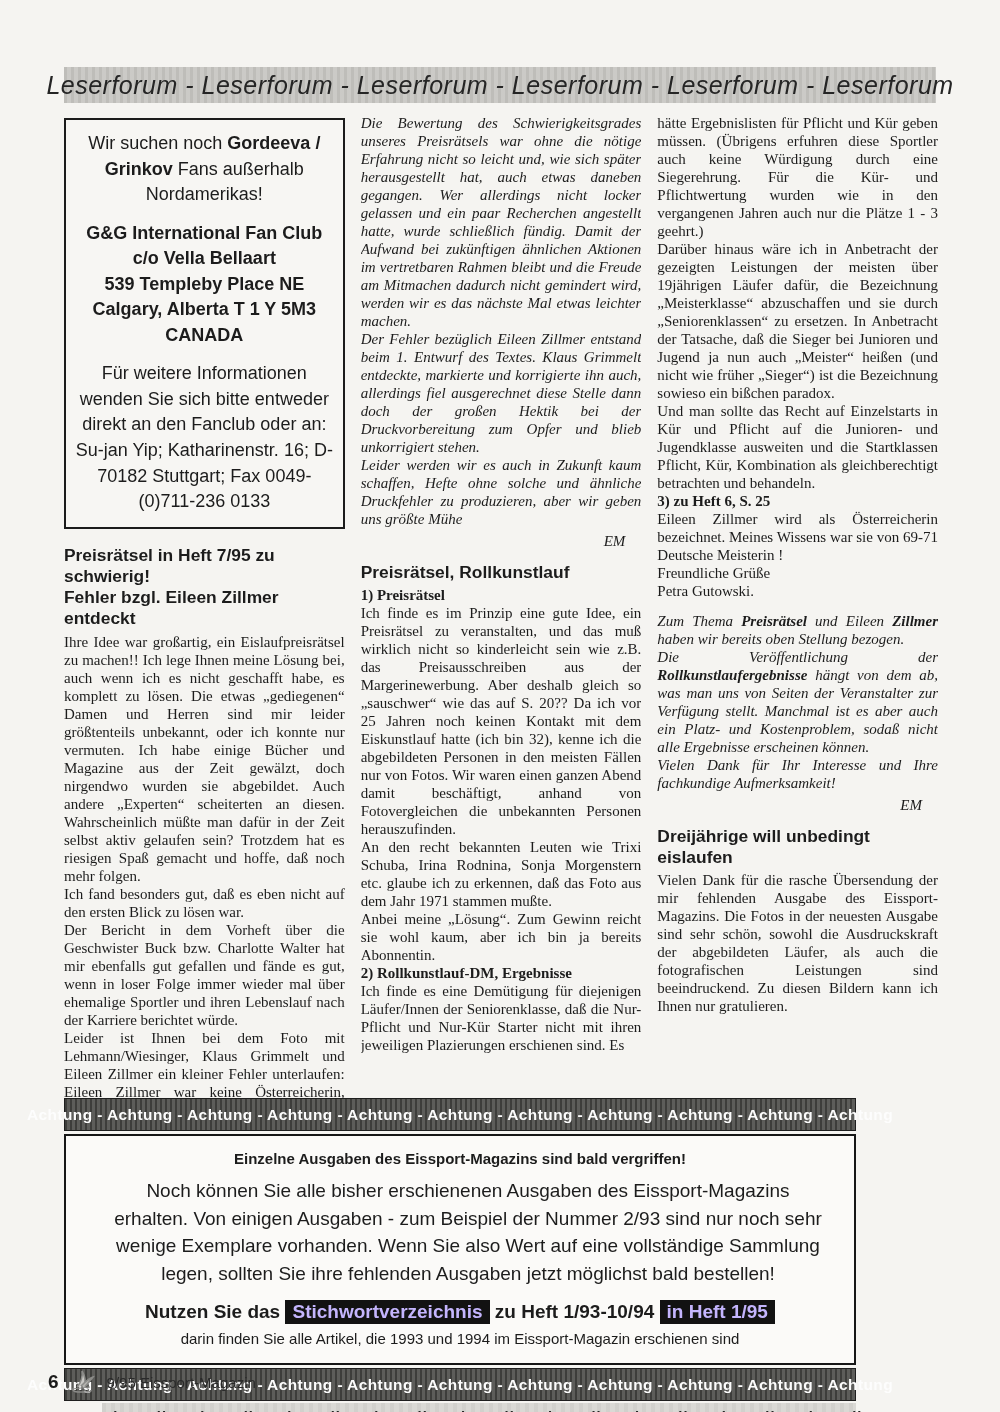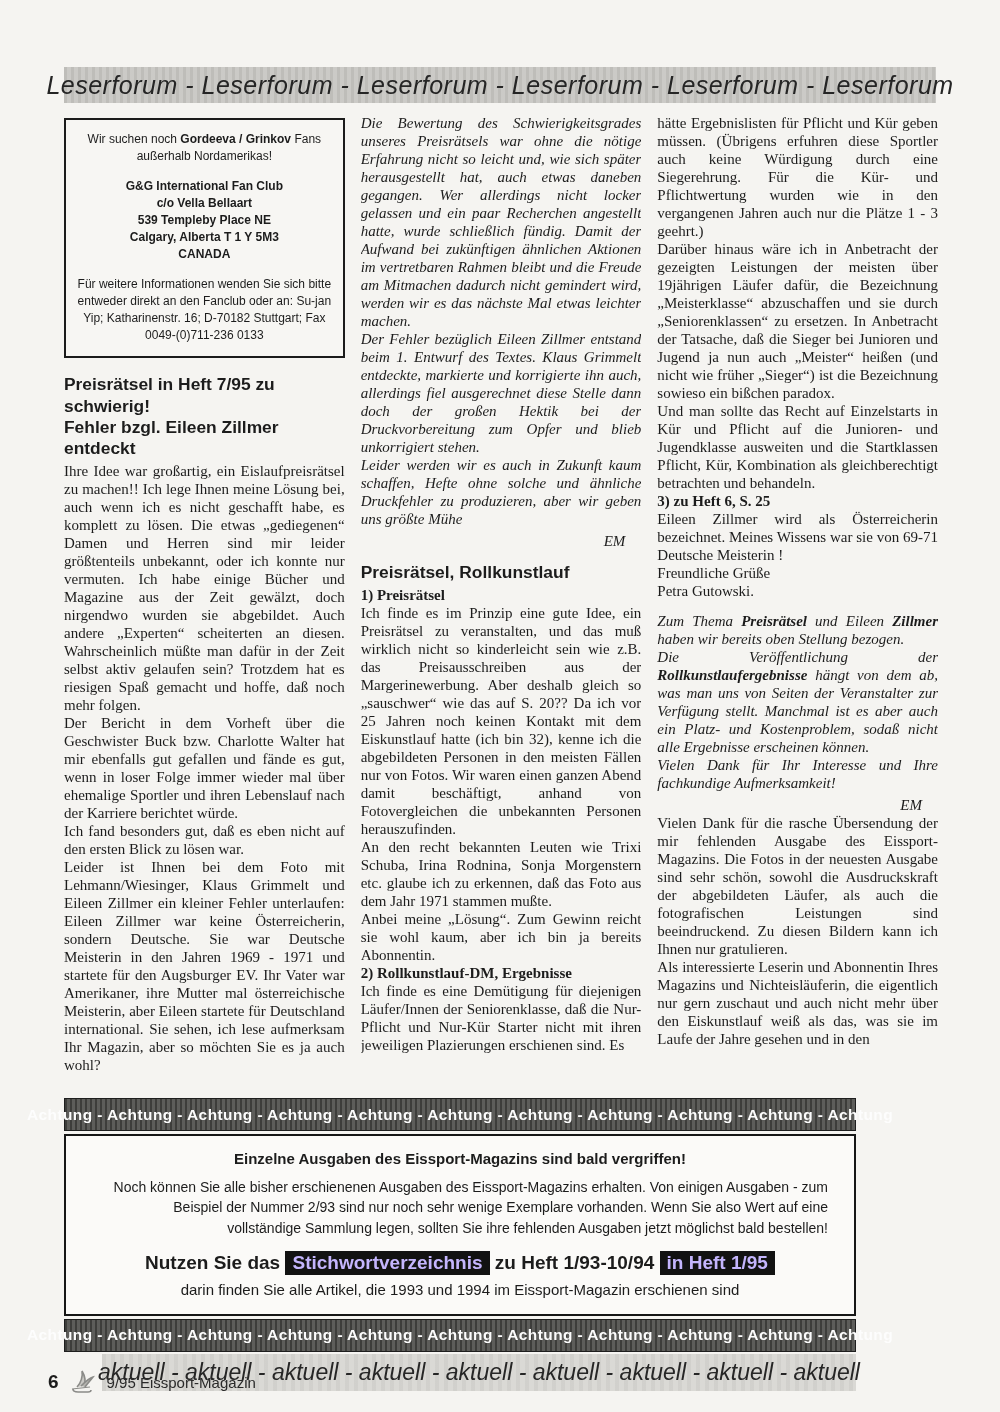--- a/index.html
+++ b/index.html
@@ -32,42 +32,42 @@
   }
   .subhead { font-weight:bold; text-align:left; }
   .ital { font-style:italic; }
   .ital .b { font-weight:bold; }
   .sig { text-align:right; font-style:italic; padding-right:16px; }
   
   .fanclub-box {
     border:2px solid #1b1b1b; background:#f7f6f3;
     margin:4px 0 16px 0; padding:11px 6px 12px 6px;
     text-align:center; font-family:"Liberation Sans", sans-serif;
-    font-size:12px; line-height:1.42;
+    font-size:18px; line-height:1.42;
   }
   .fanclub-box p { margin:0; }
   .fanclub-box .blockgap { margin-top:13px; }
   .addr span { display:block; font-weight:bold; }
   
   .bottom { position:absolute; left:64px; top:1098px; width:792px; }
   .achtung {
     height:31px; border:1px solid #1e1e1e;
     background:#51514e;
     background-image:repeating-linear-gradient(90deg, rgba(0,0,0,.25) 0 2px, rgba(255,255,255,.07) 2px 5px);
     display:flex; align-items:center; justify-content:center;
     font-family:"Liberation Sans", sans-serif; font-weight:bold;
     font-size:15.5px; color:#fdfdfd; letter-spacing:.4px; white-space:nowrap;
   }
   .notice-box {
     border:2px solid #161616; background:#fbfaf8;
     margin:3px 0; padding:10px 26px 12px 26px; text-align:center;
     font-family:"Liberation Sans", sans-serif;
   }
   .notice-title { font-size:15px; font-weight:bold; margin:4px 0 10px 0; }
-  .notice-body { font-size:14px; line-height:1.45; margin:0 0 14px 16px;text-align:right; }
+  .notice-body { font-size:19px; line-height:1.45; margin:0 0 14px 16px; }
   .cta-line { font-size:19px; font-weight:bold; margin:6px 0 7px 0; }
   .hl { background:#121212; color:#c4b5fd; padding:1px 7px 2px 7px; }
   .cta-sub { font-size:15px; margin:0 0 4px 0; }
   .aktuell {
     height:37px; margin-top:2px;
     background:#d8d7d3;
     background-image:repeating-linear-gradient(90deg, rgba(0,0,0,.03) 0 4px, rgba(255,255,255,.05) 4px 9px);
     display:flex; align-items:center; justify-content:center;
     font-family:"Liberation Sans", sans-serif; font-style:italic;
     font-size:23px; color:#262626; white-space:nowrap;margin-left:38px;
@@ -99,22 +99,22 @@
           <span>c/o Vella Bellaart</span>
           <span>539 Templeby Place NE</span>
           <span>Calgary, Alberta T 1 Y 5M3</span>
           <span>CANADA</span>
         </p>
         <p class="blockgap">Für weitere Informationen wenden Sie sich bitte entweder direkt an den Fanclub oder an: Su-jan Yip; Katharinenstr. 16; D-70182 Stuttgart; Fax 0049-(0)711-236 0133</p>
       </div>
 
       <h3 class="article-title"><span>Preisrätsel in Heft 7/95 zu schwierig!</span><br><span>Fehler bzgl. Eileen Zillmer entdeckt</span></h3>
       <p>Ihre Idee war großartig, ein Eislaufpreisrätsel zu machen!! Ich lege Ihnen meine Lösung bei, auch wenn ich es nicht geschafft habe, es komplett zu lösen. Die etwas „gediegenen“ Damen und Herren sind mir leider größtenteils unbekannt, oder ich konnte nur vermuten. Ich habe einige Bücher und Magazine aus der Zeit gewälzt, doch nirgendwo wurden sie abgebildet. Auch andere „Experten“ scheiterten an diesen. Wahrscheinlich müßte man dafür in der Zeit selbst aktiv gelaufen sein? Trotzdem hat es riesigen Spaß gemacht und hoffe, daß noch mehr folgen.</p>
+      <p>Ich fand besonders gut, daß es eben nicht auf den ersten Blick zu lösen war.</p>
       <p>Der Bericht in dem Vorheft über die Geschwister Buck bzw. Charlotte Walter hat mir ebenfalls gut gefallen und fände es gut, wenn in loser Folge immer wieder mal über ehemalige Sportler und ihren Lebenslauf nach der Karriere berichtet würde.</p>
-      <p>Ich fand besonders gut, daß es eben nicht auf den ersten Blick zu lösen war.</p>
       <p>Leider ist Ihnen bei dem Foto mit Lehmann/Wiesinger, Klaus Grimmelt und Eileen Zillmer ein kleiner Fehler unterlaufen: Eileen Zillmer war keine Österreicherin, sondern Deutsche. Sie war Deutsche Meisterin in den Jahren 1969 - 1971 und startete für den Augsburger EV. Ihr Vater war Amerikaner, ihre Mutter mal österreichische Meisterin, aber Eileen startete für Deutschland international. Sie sehen, ich lese aufmerksam Ihr Magazin, aber so möchten Sie es ja auch wohl?</p>
 
     </div>
 
     <div class="col">
       <div class="ital">
         <p>Die Bewertung des Schwierigkeitsgrades unseres Preisrätsels war ohne die nötige Erfahrung nicht so leicht und, wie sich später herausgestellt hat, auch etwas daneben gegangen. Wer allerdings nicht locker gelassen und ein paar Recherchen angestellt hatte, wurde schließlich fündig. Damit der Aufwand bei zukünftigen ähnlichen Aktionen im vertretbaren Rahmen bleibt und die Freude am Mitmachen dadurch nicht gemindert wird, werden wir es das nächste Mal etwas leichter machen.</p>
         <p>Der Fehler bezüglich Eileen Zillmer entstand beim 1. Entwurf des Textes. Klaus Grimmelt entdeckte, markierte und korrigierte ihn auch, allerdings fiel ausgerechnet diese Stelle dann doch der großen Hektik bei der Druckvorbereitung zum Opfer und blieb unkorrigiert stehen.</p>
         <p>Leider werden wir es auch in Zukunft kaum schaffen, Hefte ohne solche und ähnliche Druckfehler zu produzieren, aber wir geben uns größte Mühe</p>
         <p class="sig smallgap">EM</p>
@@ -138,22 +138,22 @@
       <p>Freundliche Grüße</p>
       <p>Petra Gutowski.</p>
 
       <div class="ital gap">
         <p><span>Zum Thema </span><span class="b">Preisrätsel</span><span> und Eileen </span><span class="b">Zillmer</span><span> haben wir bereits oben Stellung bezogen.</span></p>
         <p><span>Die Veröffentlichung der </span><span class="b">Rollkunstlaufergebnisse</span><span> hängt von dem ab, was man uns von Seiten der Veranstalter zur Verfügung stellt. Manchmal ist es aber auch ein Platz- und Kostenproblem, sodaß nicht alle Ergebnisse erscheinen können.</span></p>
         <p>Vielen Dank für Ihr Interesse und Ihre fachkundige Aufmerksamkeit!</p>
         <p class="sig smallgap">EM</p>
       </div>
 
+      <h3 class="article-title gap">Dreijährige will unbedingt eislaufen</h3>
       <p>Vielen Dank für die rasche Übersendung der mir fehlenden Ausgabe des Eissport-Magazins. Die Fotos in der neuesten Ausgabe sind sehr schön, sowohl die Ausdruckskraft der abgebildeten Läufer, als auch die fotografischen Leistungen sind beeindruckend. Zu diesen Bildern kann ich Ihnen nur gratulieren.</p>
-      <p>Als interessierte Leserin und Abonnentin Ihres Magazins und Nichteisläuferin, die eigentlich nur gern zuschaut und auch nicht mehr über den Eiskunstlauf weiß als das, was sie im Laufe der Jahre gesehen und in den</p>
     </div>
   </div>
 
   <div class="bottom">
     <div class="achtung">Achtung - Achtung - Achtung - Achtung - Achtung - Achtung - Achtung - Achtung - Achtung - Achtung - Achtung</div>
 
     <div class="notice-box">
       <div class="notice-title">Einzelne Ausgaben des Eissport-Magazins sind bald vergriffen!</div>
       <div class="notice-body">Noch können Sie alle bisher erschienenen Ausgaben des Eissport-Magazins erhalten. Von einigen Ausgaben - zum Beispiel der Nummer 2/93 sind nur noch sehr wenige Exemplare vorhanden. Wenn Sie also Wert auf eine vollständige Sammlung legen, sollten Sie ihre fehlenden Ausgaben jetzt möglichst bald bestellen!</div>
       <div class="cta-line"><span>Nutzen Sie das </span><span class="hl">Stichwortverzeichnis</span><span> zu Heft 1/93-10/94 </span><span class="hl">in Heft 1/95</span></div>

